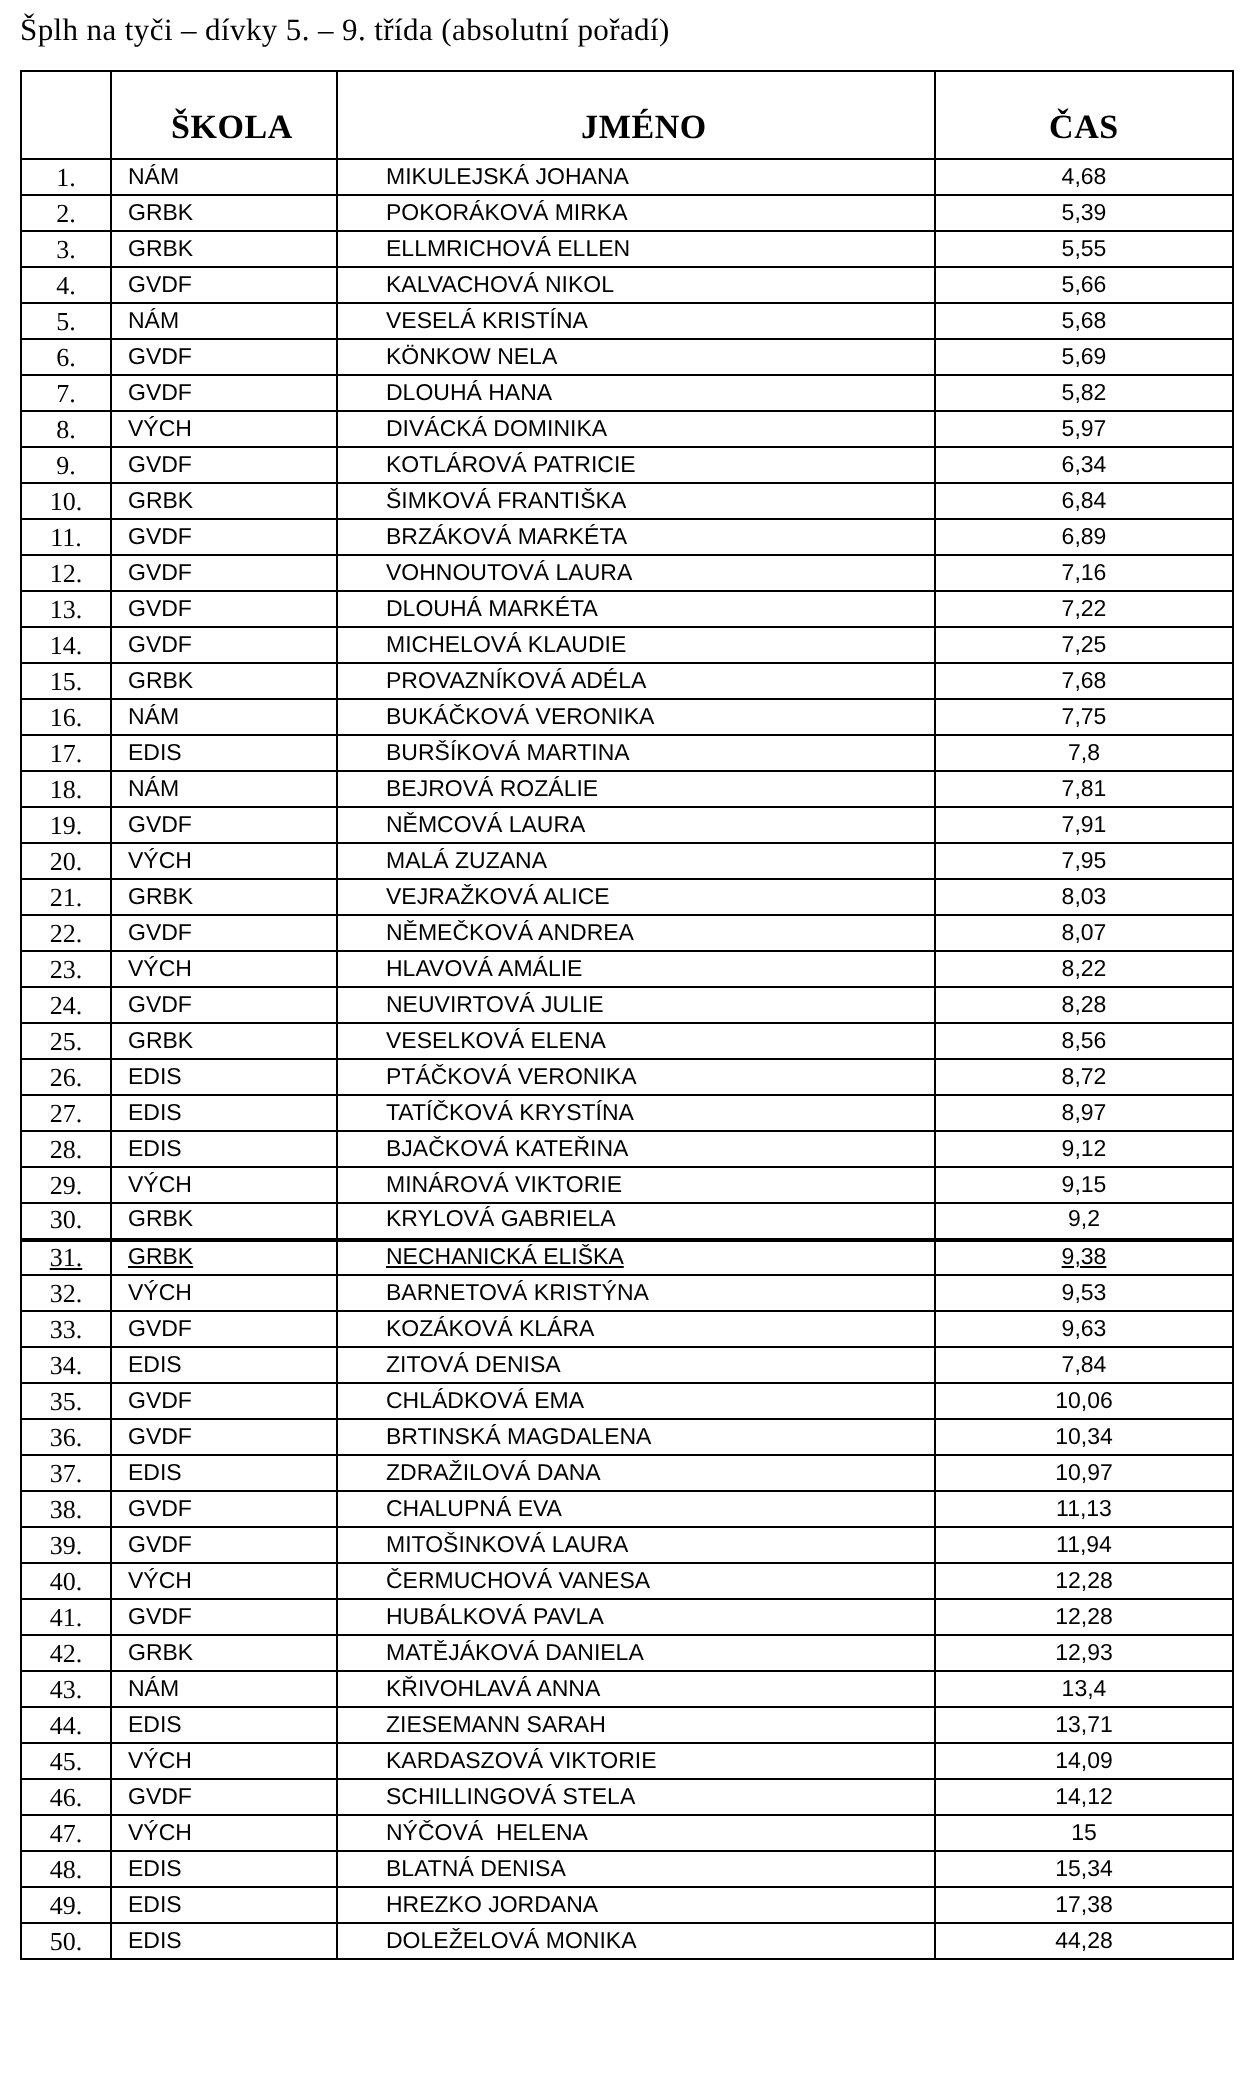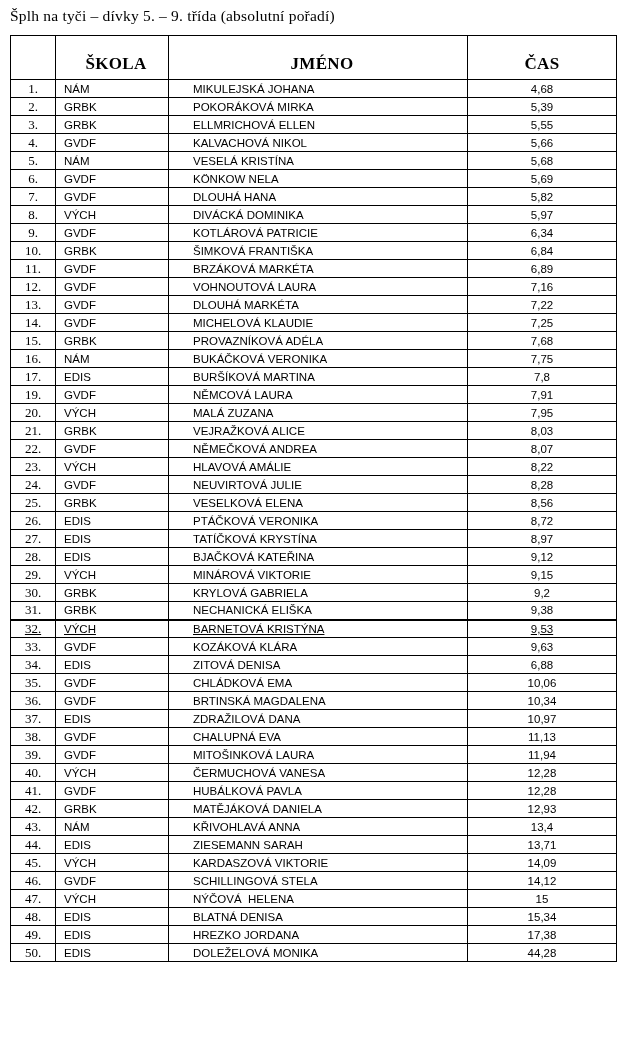--- a/index.html
+++ b/index.html
@@ -207,20 +207,26 @@
     <td class="c-time">7,75</td>
   </tr>
 
   <tr>
     <td class="c-rank">17.</td>
     <td class="c-school">EDIS</td>
     <td class="c-name">BURŠÍKOVÁ MARTINA</td>
     <td class="c-time">7,8</td>
   </tr>
 
+  <tr>
+    <td class="c-rank">18.</td>
+    <td class="c-school">NÁM</td>
+    <td class="c-name">BEJROVÁ ROZÁLIE</td>
+    <td class="c-time">7,81</td>
+  </tr>
 
   <tr>
     <td class="c-rank">19.</td>
     <td class="c-school">GVDF</td>
     <td class="c-name">NĚMCOVÁ LAURA</td>
     <td class="c-time">7,91</td>
   </tr>
 
   <tr>
     <td class="c-rank">20.</td>
@@ -317,21 +323,21 @@
     <td class="c-rank">33.</td>
     <td class="c-school">GVDF</td>
     <td class="c-name">KOZÁKOVÁ KLÁRA</td>
     <td class="c-time">9,63</td>
   </tr>
 
   <tr>
     <td class="c-rank">34.</td>
     <td class="c-school">EDIS</td>
     <td class="c-name">ZITOVÁ DENISA</td>
-    <td class="c-time">6,88</td>
+    <td class="c-time">7,84</td>
   </tr>
 
   <tr>
     <td class="c-rank">35.</td>
     <td class="c-school">GVDF</td>
     <td class="c-name">CHLÁDKOVÁ EMA</td>
     <td class="c-time">10,06</td>
   </tr>
 
   <tr>

